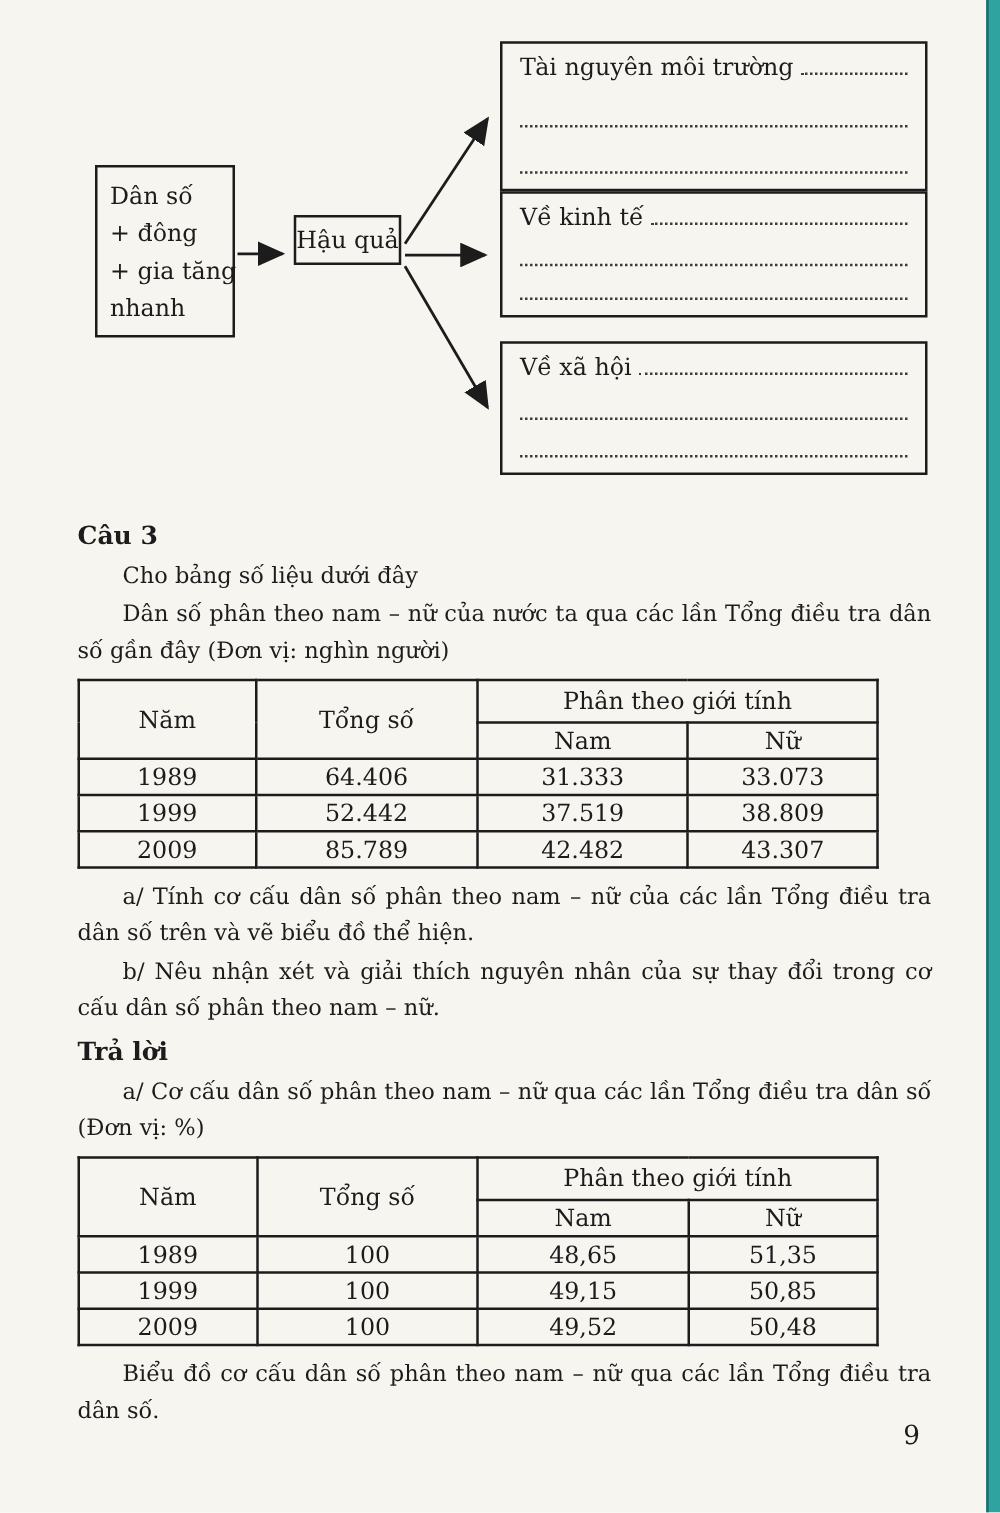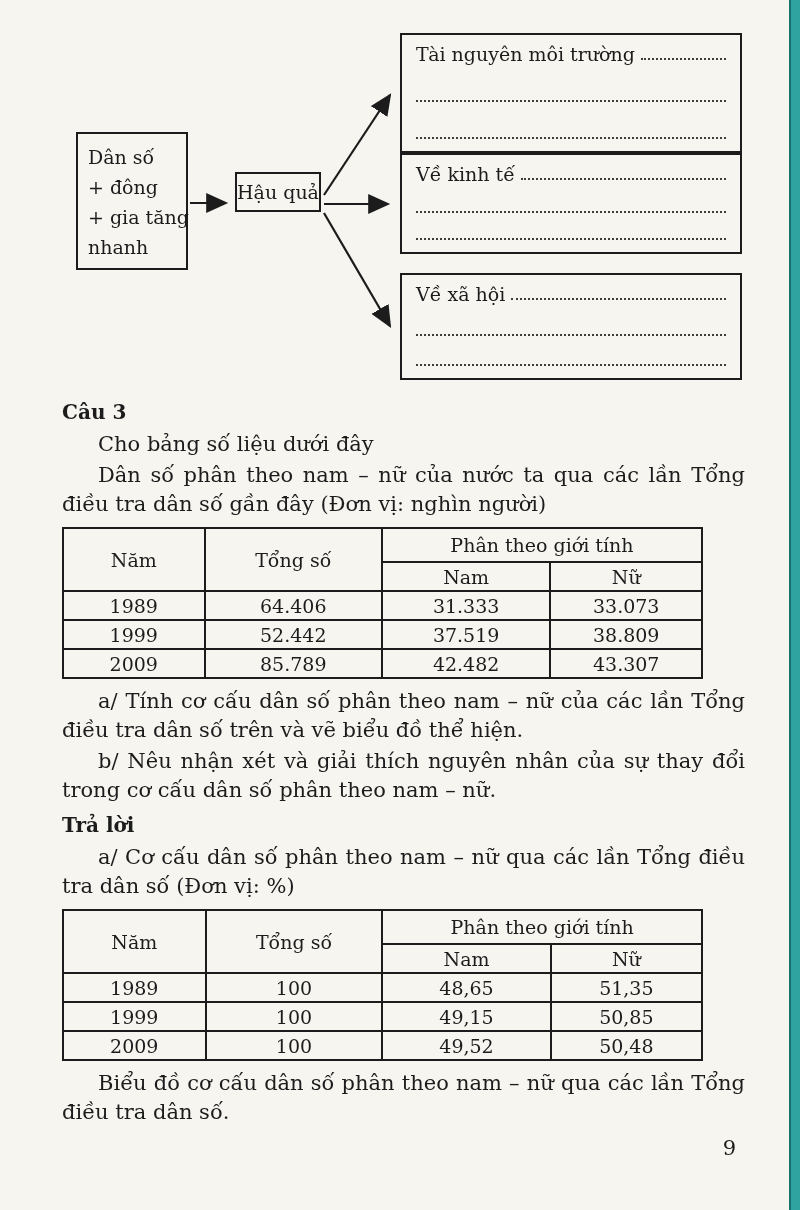--- a/index.html
+++ b/index.html
@@ -42,23 +42,23 @@
   .effect-a { top:33px;  height:120px; }
   .effect-b { top:153px; height:101px; }
   .effect-c { top:273px; height:107px; }
   .label-row { display:flex; align-items:flex-end; }
   .label-row span { white-space:nowrap; padding-right:6px; }
   .dot-fill { flex:1; border-bottom:2px dotted #3c3c3c; margin-bottom:5px; }
   .dot-line { height:28px; border-bottom:2px dotted #3c3c3c; }
   .arrows { position:absolute; left:0; top:0; width:800px; height:400px; }
   
   .content { padding:0 55px 0 62px; }
-  .heading { font-weight:bold; font-size:20px; margin-top:0; margin-bottom:6px; }
+  .heading { font-weight:bold; font-size:20px; margin-top:16px; margin-bottom:6px; }
   p.para {
-    font-size:21px; line-height:29px;
+    font-size:18px; line-height:29px;
     text-indent:36px;
     margin-bottom:2px;
     text-align:justify;
   }
   
   table.data-table {
     border-collapse:collapse;
     width:641px;
     margin:8px 0 8px 0;
     font-size:19px;

